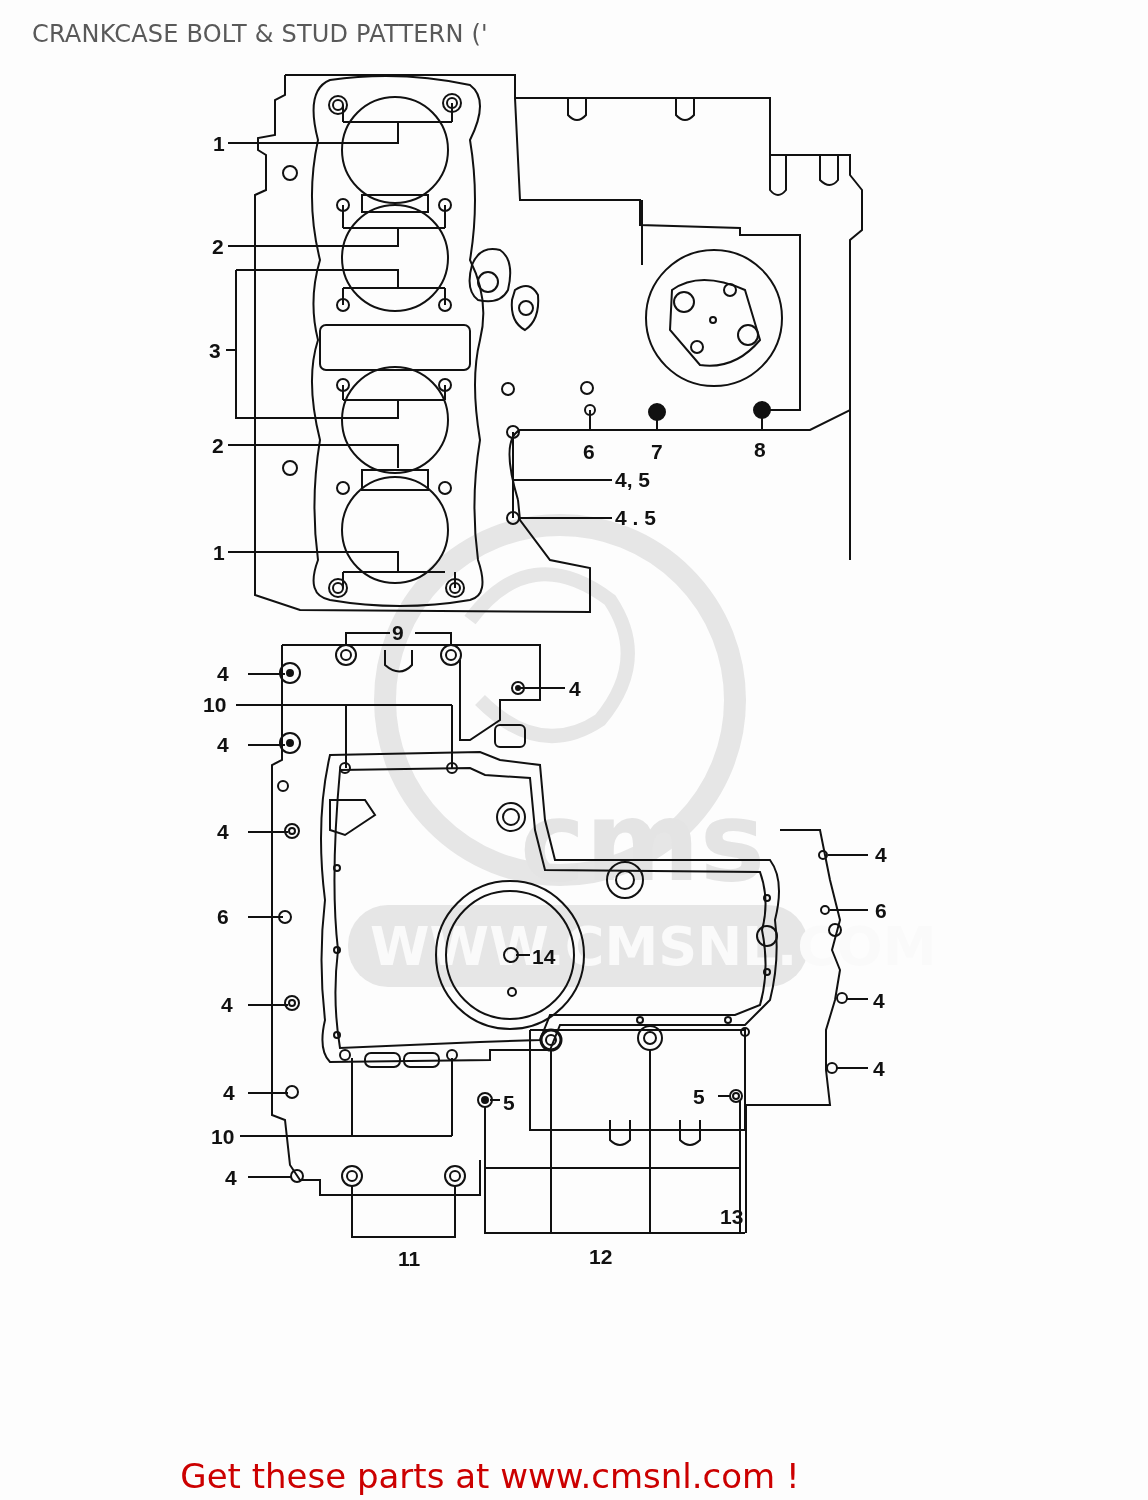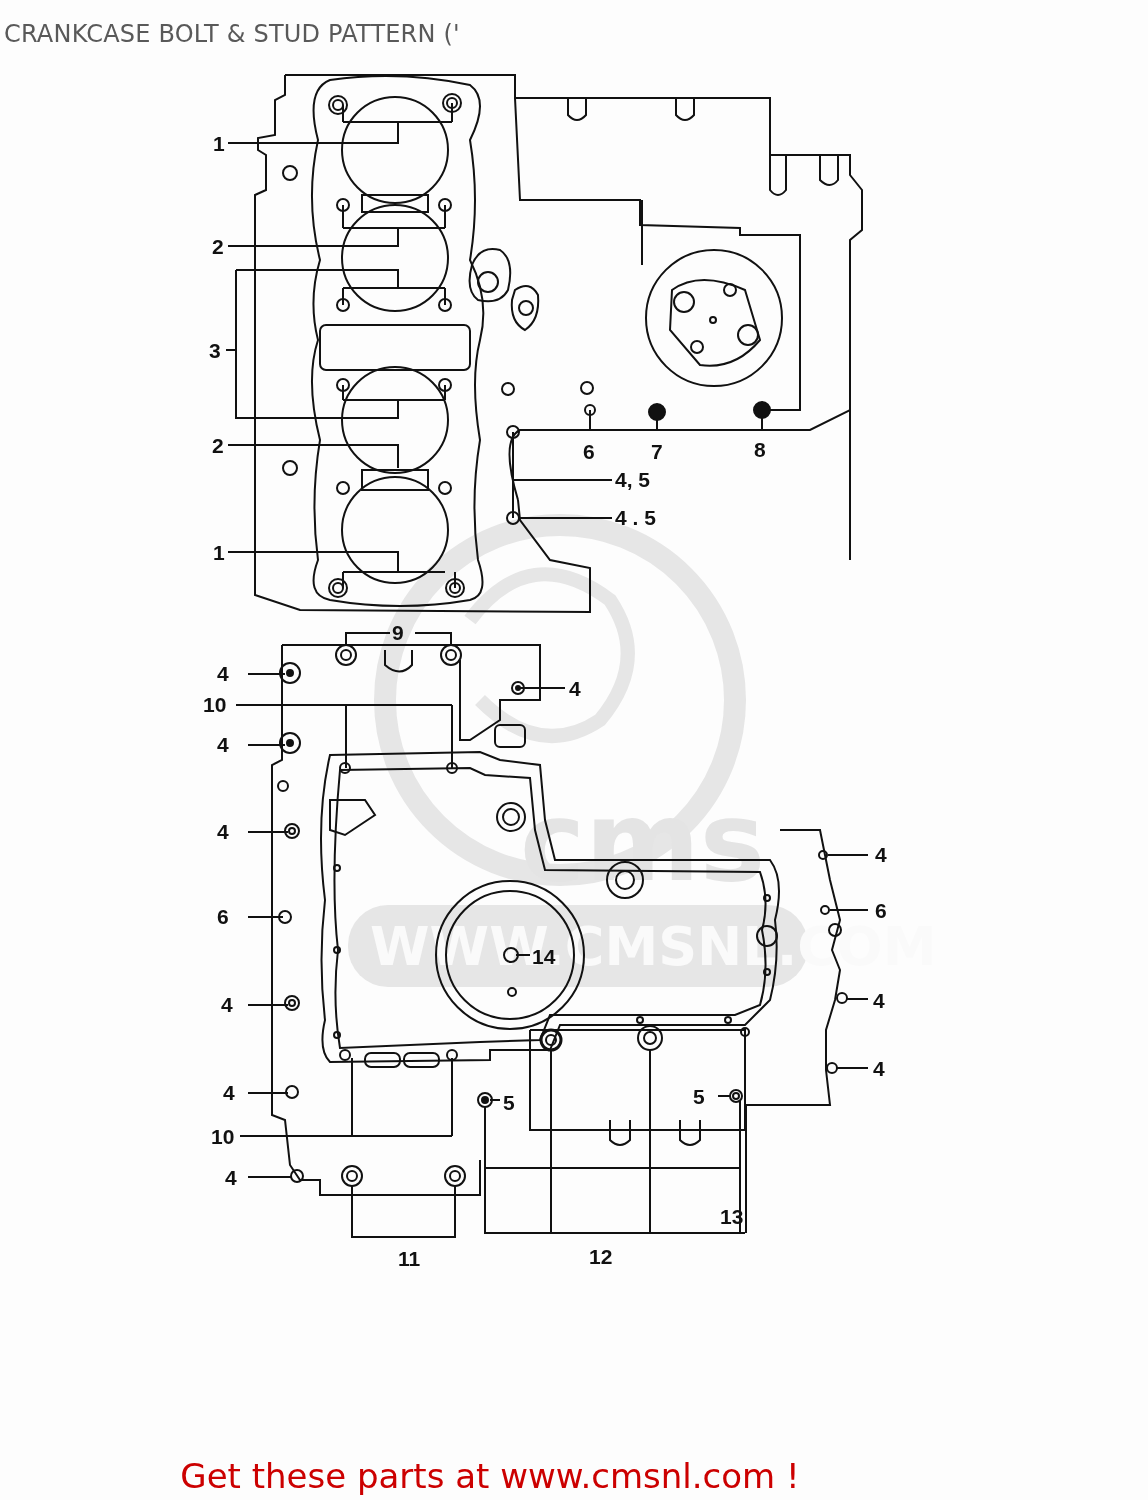--- a/index.html
+++ b/index.html
@@ -1,17 +1,17 @@
 <!DOCTYPE html>
 <html><head>
 <meta charset="utf-8">
 <style>
   html, body { margin:0; padding:0; background:#fdfdfd; }
   body { width:1148px; height:1500px; position:relative; overflow:hidden; font-family:"DejaVu Sans", sans-serif; }
-  .title { position:absolute; left:4px; top:20px; font-size:24px; color:#595959; letter-spacing:0.2px; }
+  .title { position:absolute; left:32px; top:20px; font-size:24px; color:#595959; letter-spacing:0.2px; }
   .promo { position:absolute; left:0; width:980px; top:1456px; text-align:center; font-size:34px; color:#cc0000; }
   svg.diagram { position:absolute; left:0; top:0; }
   .lbl { font-family:"Liberation Sans", sans-serif; font-size:21px; fill:#111; font-weight:bold; }
   .wm { fill:#e4e4e4; font-family:"DejaVu Sans", sans-serif; font-weight:bold; }
 </style>
 </head>
 <body>
 
 <div class="title">CRANKCASE BOLT &amp; STUD PATTERN ('</div>
 

